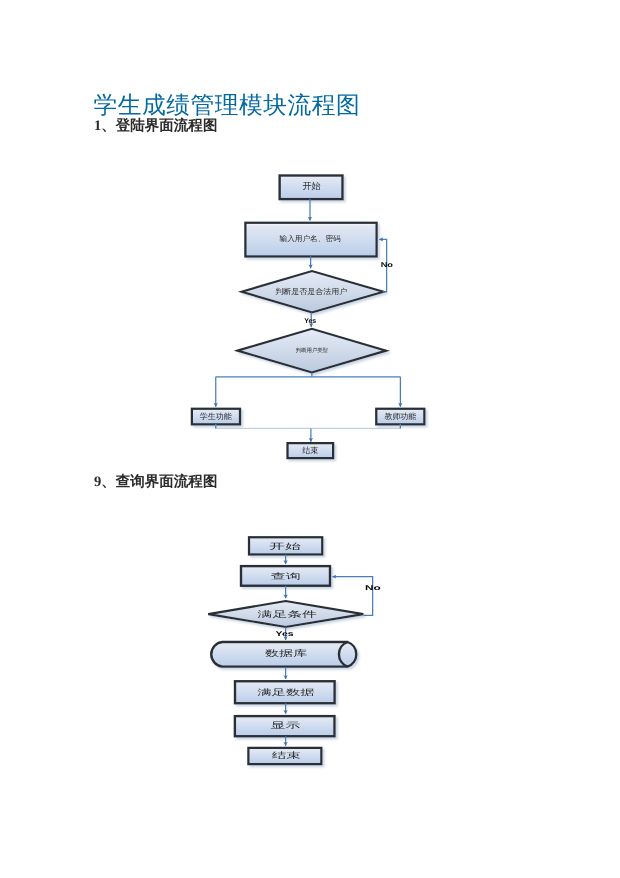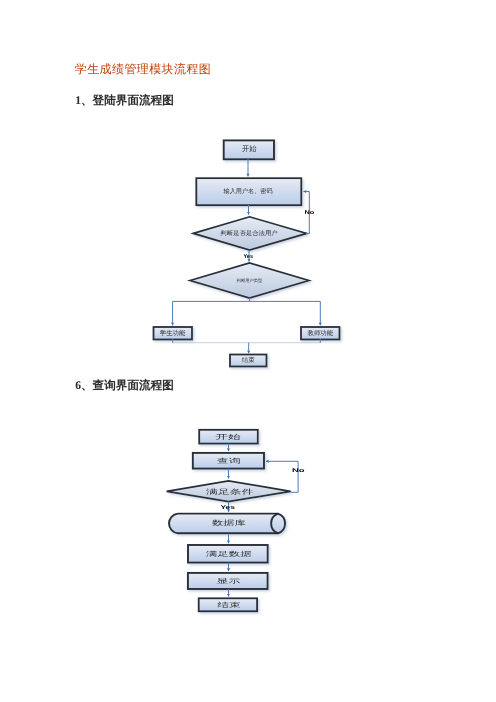--- a/index.html
+++ b/index.html
@@ -1,36 +1,36 @@
 <!DOCTYPE html>
 <html><head>
 <meta charset="utf-8">
 <style>
   html,body{margin:0;padding:0;background:#ffffff;}
   body{width:496px;height:702px;overflow:hidden;
        font-family:"Liberation Serif", serif;
        -webkit-font-smoothing:antialiased;text-rendering:geometricPrecision;}
   .page{position:relative;width:496px;height:702px;background:#fff;}
-  .doc-title{position:absolute;left:74.8px;top:63px;font-size:12px;color:#c2410c;
+  .doc-title{position:absolute;left:74.8px;top:78px;font-size:19px;color:#0369a1;
              line-height:13.5px;white-space:nowrap;letter-spacing:0.4px;}
   .sec-head{position:absolute;left:75.2px;font-size:11.6px;color:#2b2b2b;
             line-height:11.5px;white-space:nowrap;letter-spacing:0.02px;font-weight:bold;}
   .fc{position:absolute;left:0;top:0;overflow:visible;filter:blur(0.25px);}
   .nodetext{font-family:"Liberation Serif",serif;fill:#2b2b2b;text-anchor:middle;
             dominant-baseline:middle;}
   .edgelbl{font-family:"Liberation Sans",sans-serif;fill:#050505;font-weight:bold;
             -webkit-font-smoothing:antialiased;}
 </style>
 </head>
 <body>
 
 <div class="page">
   <div class="doc-title">学生成绩管理模块流程图</div>
   <div class="sec-head" style="top:94.5px">1、登陆界面流程图</div>
-  <div class="sec-head" style="top:380.4px">6、查询界面流程图</div>
+  <div class="sec-head" style="top:380.4px">9、查询界面流程图</div>
 
   <svg class="fc" width="496" height="702">
     <defs>
       <linearGradient id="gBox" x1="0" y1="0" x2="0" y2="1">
         <stop offset="0" stop-color="#fbfcfe"></stop>
         <stop offset="0.10" stop-color="#e2e8f3"></stop>
         <stop offset="1" stop-color="#bacdea"></stop>
       </linearGradient>
       <linearGradient id="gDia" x1="0" y1="0" x2="0" y2="1">
         <stop offset="0" stop-color="#e6ebf6"></stop>

